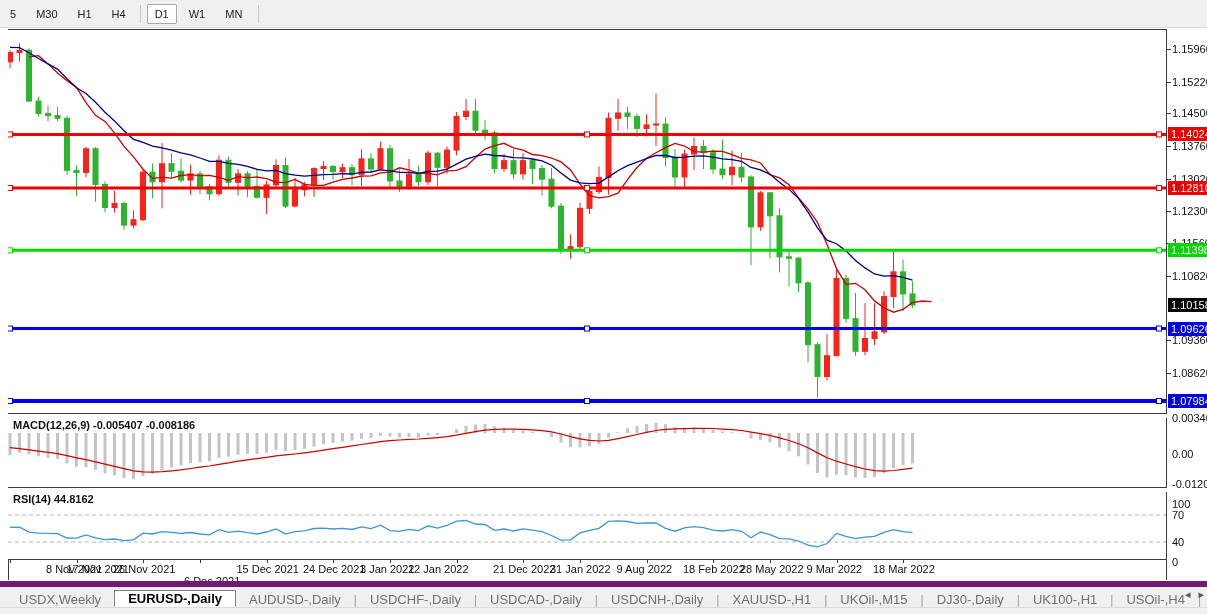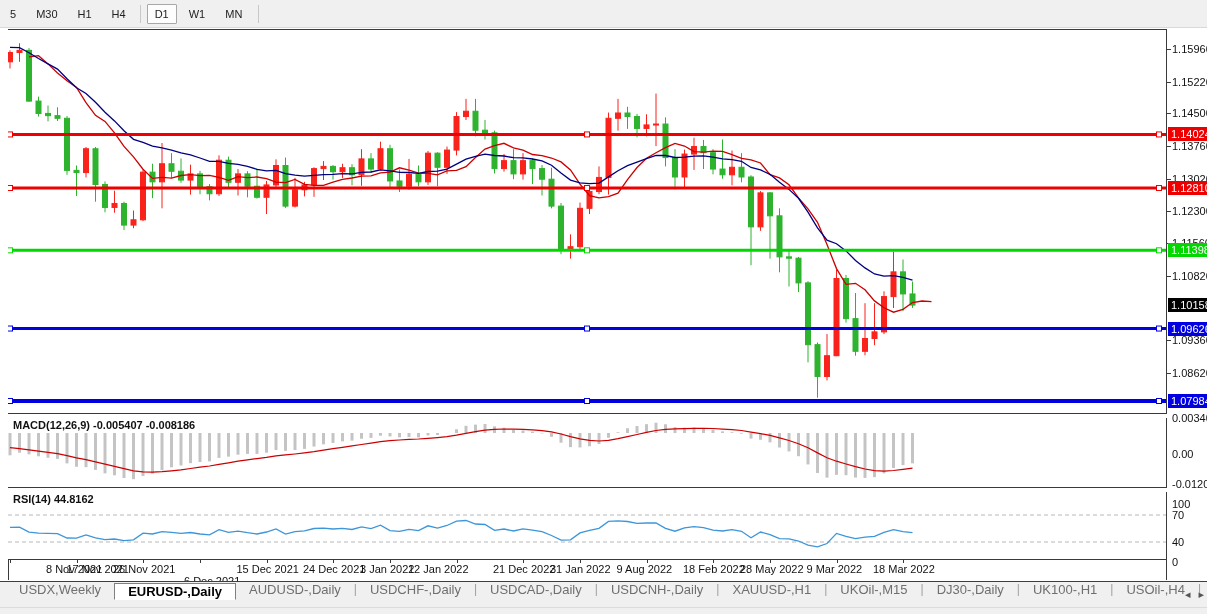--- a/index.html
+++ b/index.html
@@ -17,21 +17,21 @@
   .chart-title .dd{font-size:9px;margin-right:5px;color:#111;}
   .ind-label{position:absolute;left:13px;font-size:11px;font-weight:bold;color:#111;background:rgba(255,255,255,0.0);}
   
   .tick-label{position:absolute;left:1172px;font-size:11px;color:#111;white-space:nowrap;}
   .tick-mark{position:absolute;left:1167px;width:4px;height:1px;background:#3a3a3a;}
   .price-badge{position:absolute;left:1168px;width:56px;height:14px;font-size:11px;color:#fff;line-height:14px;padding-left:3px;white-space:nowrap;}
   
   .date-label{position:absolute;top:563px;font-size:11px;color:#111;white-space:nowrap;}
   .date-tick{position:absolute;top:559px;width:1px;height:4px;background:#3a3a3a;}
   
-  #tabbar{position:absolute;left:0;top:581px;width:1207px;height:26px;background:#f0f0f0;border-top:1px solid #701a75;display:flex;align-items:flex-start;padding-left:6px;box-sizing:border-box;}
+  #tabbar{position:absolute;left:0;top:581px;width:1207px;height:26px;background:#f0f0f0;border-top:6px solid #701a75;display:flex;align-items:flex-end;padding-left:6px;box-sizing:border-box;}
   .tab{font-size:13px;color:#6f6f6f;display:flex;align-items:center;padding:0 13px;white-space:nowrap;cursor:default;}
   .tab.active{background:#fff;border:1px solid #7f7f7f;border-bottom:1px solid #fff;color:#000;font-weight:bold;margin-top:1px;}
   .tab-sep{color:#9f9f9f;display:flex;align-items:center;font-size:12px;}
   #tab-arrows{position:absolute;right:3px;top:581px;height:26px;display:flex;align-items:center;gap:8px;font-size:11px;color:#555;}
   #status-strip{position:absolute;left:0;top:607px;width:1207px;height:7px;background:#f0f0f0;border-top:1px solid #dcdcdc;}
 </style>
 </head>
 <body>
 
 <div id="app">

